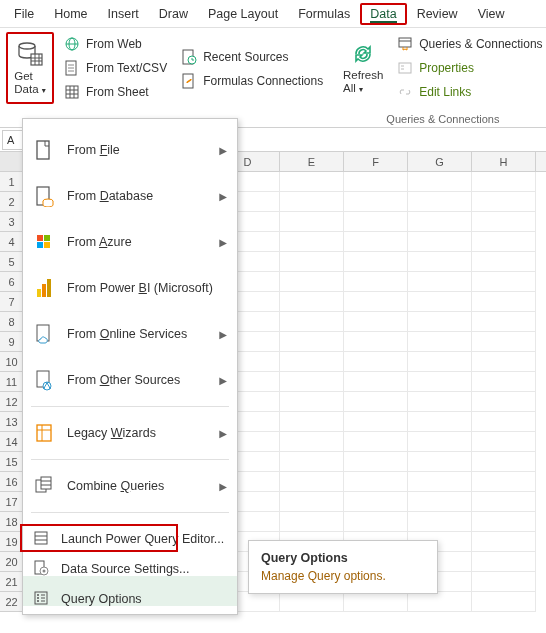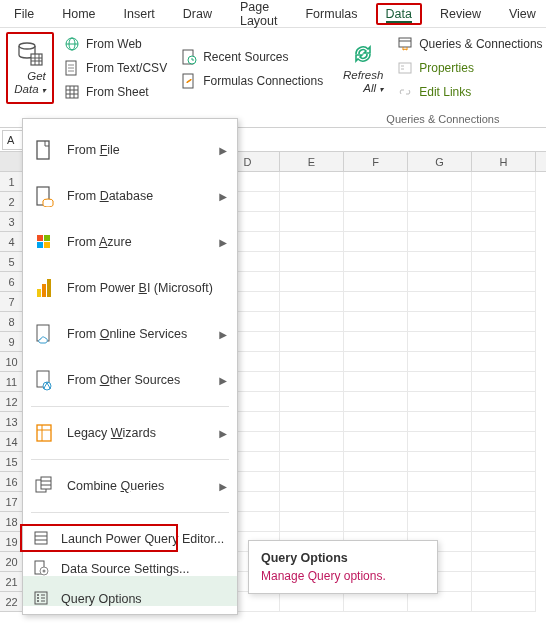--- a/index.html
+++ b/index.html
@@ -1,33 +1,33 @@
 <!DOCTYPE html>
 <html><head>
 <meta charset="utf-8">
 <style>
   * { box-sizing: border-box; margin: 0; padding: 0; font-family: "Segoe UI", sans-serif; }
   body { background: #fff; width: 546px; height: 633px; overflow: hidden; font-size: 12px; color: #333; position: relative; }
 
   
-  .tabs { display: flex; align-items: center; height: 28px; padding: 0 4px; gap: 8px; border-bottom: 1px solid #e0e0e0; }
+  .tabs { display: flex; align-items: center; height: 28px; padding: 0 4px; gap: 0; border-bottom: 1px solid #e0e0e0; }
   .tab { padding: 4px 10px; cursor: pointer; font-size: 12.5px; }
   .tab.active { color: #185c37; }
   .tab.active { position: relative; }
   .tab.active::after { content:""; position:absolute; left:8px; right:8px; bottom:0; height:2px; background:#185c37; }
   .tab-highlight { border: 2px solid #c00; border-radius:2px; padding:2px 8px; }
 
   
   .ribbon { display:flex; height: 100px; border-bottom:1px solid #d0d0d0; background:#fff; }
   .group { display:flex; flex-direction:column; justify-content:space-between; padding:4px 6px 2px 6px; }
   .group-sep { width:1px; background:#e0e0e0; margin:6px 0; }
   .group-label { text-align:center; font-size:11px; color:#666; padding-top:2px; }
 
   .big-btn { display:flex; flex-direction:column; align-items:center; justify-content:center; width:48px; height:72px; cursor:pointer; gap:2px; }
-  .big-btn .lbl { font-size:11.5px; text-align:right; line-height:1.1;font-style:italic; }
+  .big-btn .lbl { font-size:11.5px; text-align:left; line-height:1.1; }
   .big-btn.highlight { border:2px solid #c00; border-radius:2px; }
 
   .small-row { display:flex; align-items:center; gap:6px; height:22px; padding:0 4px; cursor:pointer; white-space:nowrap; font-size:12px; }
   .small-row.disabled { color:#4d7c0f; }
   .icon { width:16px; height:16px; display:inline-flex; align-items:center; justify-content:center; flex-shrink:0; }
 
   
   .sheet { position:absolute; top:128px; left:0; right:0; bottom:0; background:#fff; }
   .colhdrs { display:flex; height:20px; background:#f3f3f3; border-bottom:1px solid #d0d0d0; }
   .colhdrs .sel { width:24px; border-right:1px solid #d0d0d0; background:#e8e8e8; }
@@ -52,21 +52,21 @@
   .menu-item .micon { width:22px; height:22px; display:flex; align-items:center; justify-content:center; }
   .menu-item .mlabel { flex:1; font-size:12.5px; }
   .menu-item .chev { color:#666; font-size:10px; }
   .menu-sep { height:1px; background:#e0e0e0; margin:3px 8px; }
   .menu-item .accel { text-decoration: underline; }
   .menu-highlight { position:absolute; left:20px; top:524px; width:158px; height:28px; border:2px solid #c00; z-index:12; pointer-events:none; }
 
   
   .tooltip { position:absolute; left:248px; top:540px; width:190px; background:#fff; border:1px solid #c8c8c8; box-shadow:2px 2px 6px rgba(0,0,0,0.15); padding:10px 12px; z-index:11; }
   .tooltip .tt-title { font-weight:600; font-size:12.5px; margin-bottom:4px; }
-  .tooltip .tt-body { font-size:12px; color:#be185d; }
+  .tooltip .tt-body { font-size:12px; color:#a16207; }
 
   svg { display:block; }
 </style>
 </head>
 <body>
 
 <div class="tabs">
   <div class="tab">File</div>
   <div class="tab">Home</div>
   <div class="tab">Insert</div>

